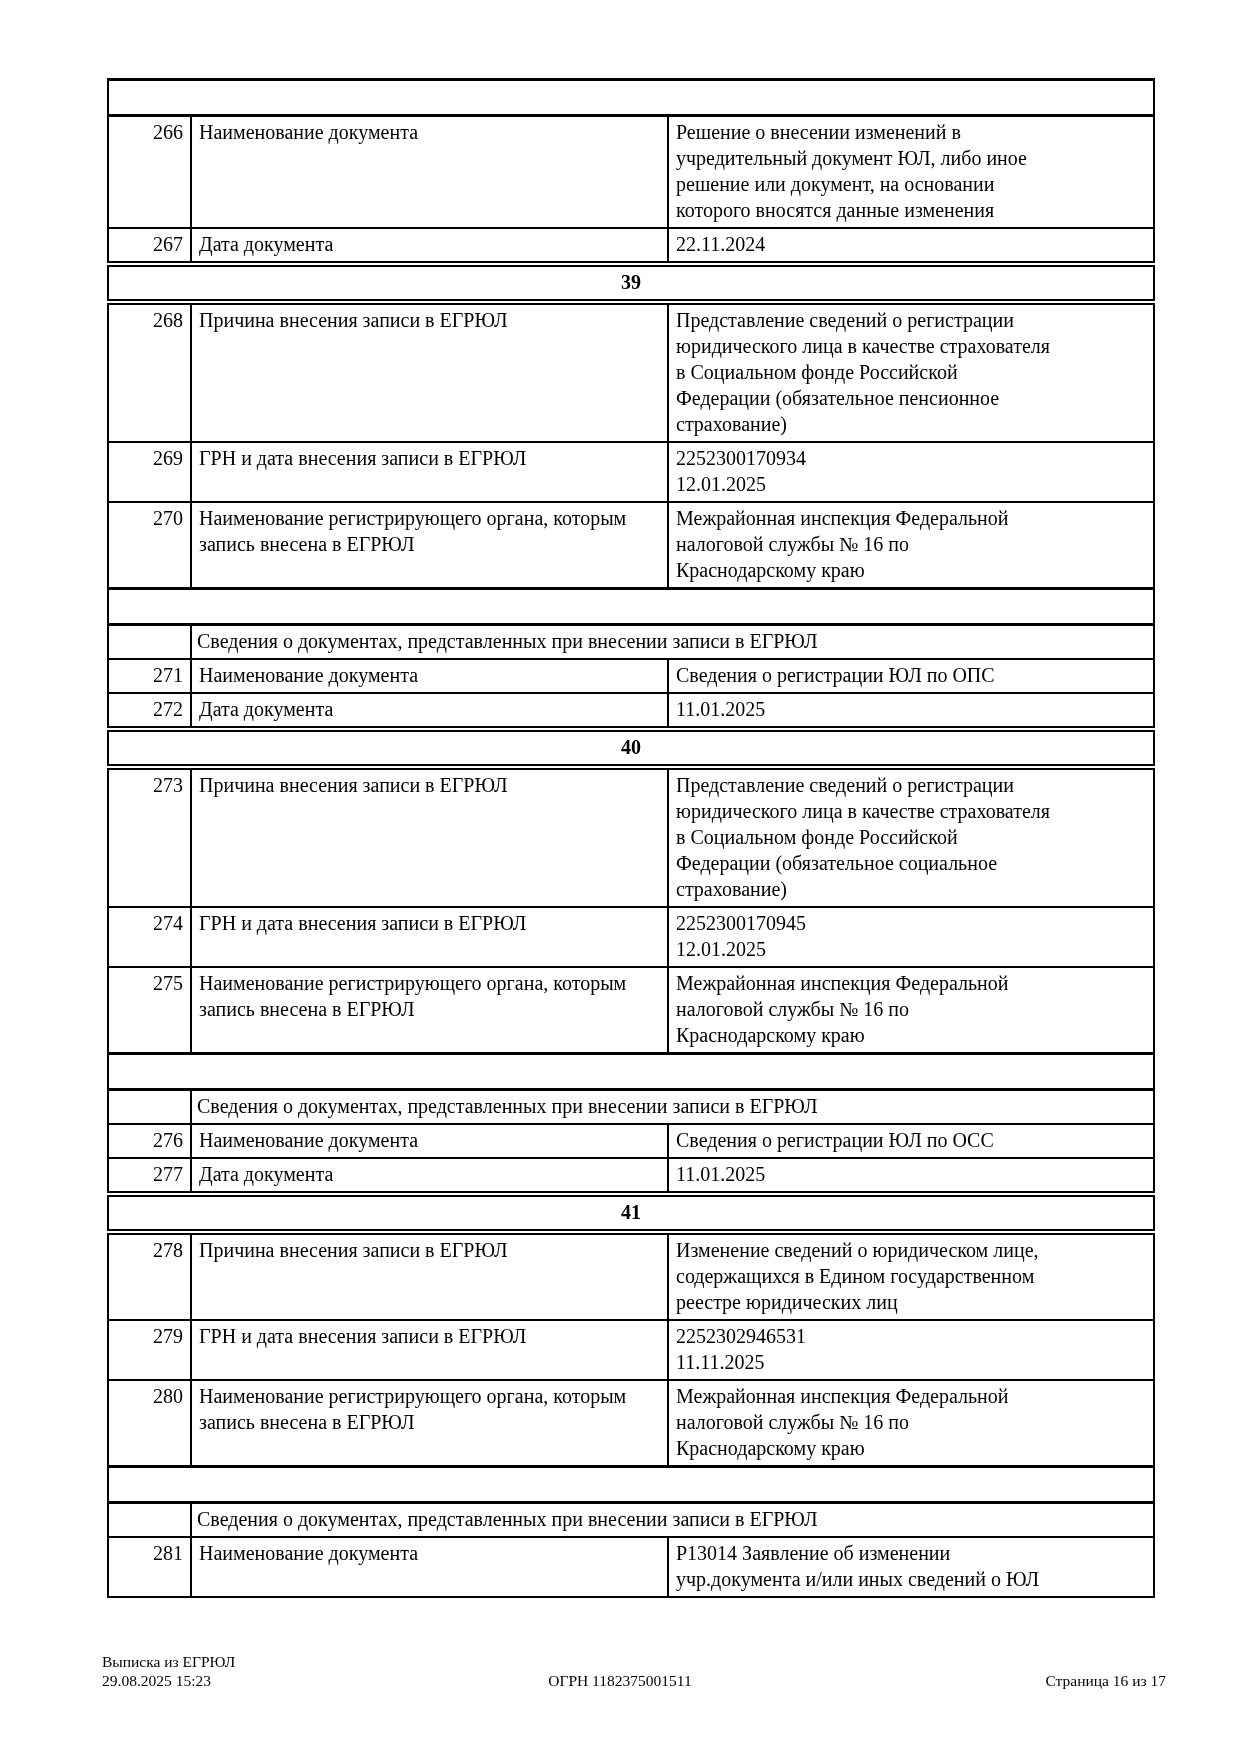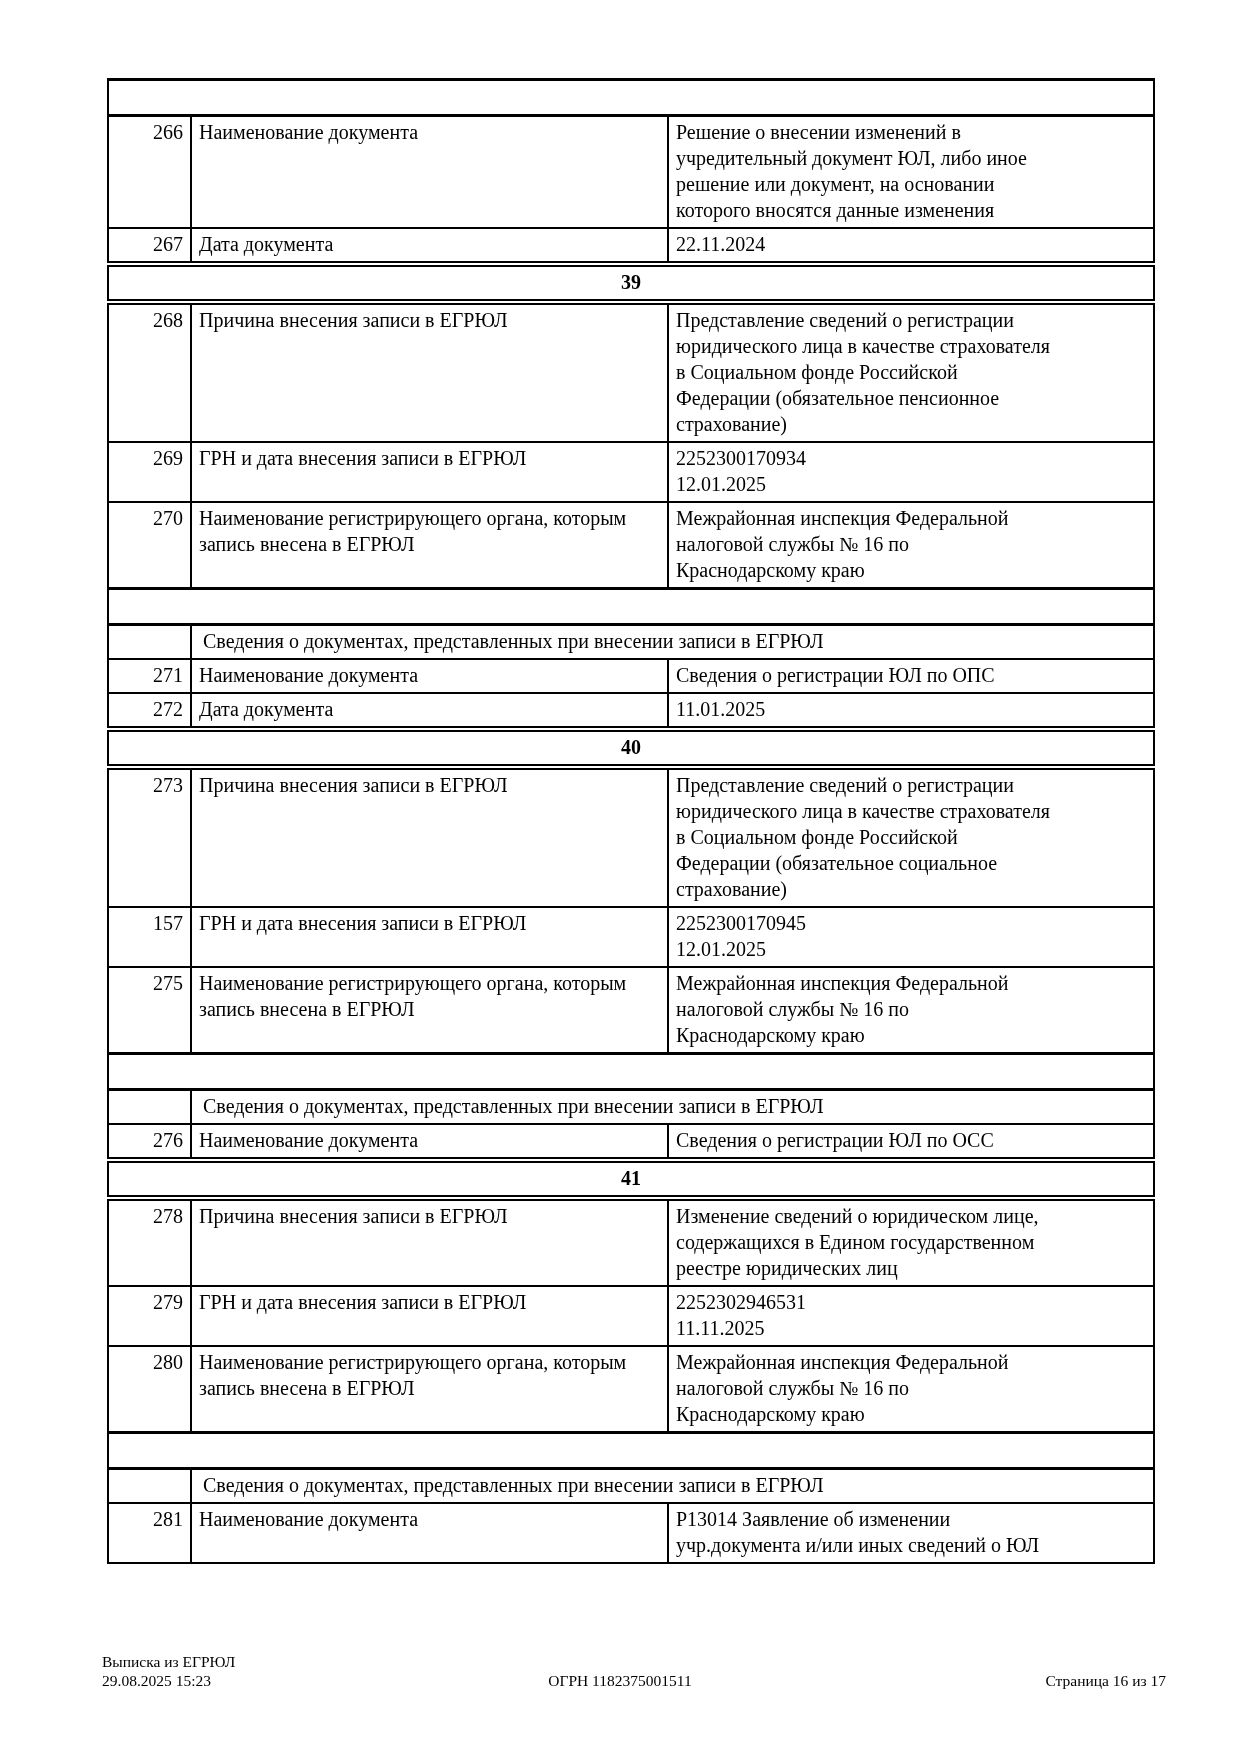--- a/index.html
+++ b/index.html
@@ -38,21 +38,21 @@
     padding: 0;
     border-top-width: 3px;
     border-bottom-width: 3px;
   }
   tr.section td {
     text-align: center;
     font-weight: bold;
     border-top: 6px double #000000;
     border-bottom: 6px double #000000;
   }
-  tr.subheader td.text { padding-left: 11px; }
+  tr.subheader td.text { padding-left: 5px; }
   .footer {
     position: absolute;
     left: 0;
     top: 1652px;
     width: 1240px;
     font-size: 15.5px;
     line-height: 19px;
   }
   .footer-left { position: absolute; left: 102px; top: 0; }
   .footer-center { position: absolute; left: 0; top: 19px; width: 1240px; text-align: center; }
@@ -141,21 +141,21 @@
       <tr>
         <td class="num">273</td>
         <td class="label">Причина внесения записи в ЕГРЮЛ</td>
         <td class="value">Представление сведений о регистрации
 юридического лица в качестве страхователя
 в Социальном фонде Российской
 Федерации (обязательное социальное
 страхование)</td>
       </tr>
       <tr>
-        <td class="num">157</td>
+        <td class="num">274</td>
         <td class="label">ГРН и дата внесения записи в ЕГРЮЛ</td>
         <td class="value">2252300170945
 12.01.2025</td>
       </tr>
       <tr>
         <td class="num">275</td>
         <td class="label">Наименование регистрирующего органа, которым запись внесена в ЕГРЮЛ</td>
         <td class="value">Межрайонная инспекция Федеральной
 налоговой службы № 16 по
 Краснодарскому краю</td>
@@ -166,20 +166,25 @@
         </tr>
 
       <tr class="subheader">
         <td class="num"></td>
         <td colspan="2" class="text">Сведения о документах, представленных при внесении записи в ЕГРЮЛ</td>
       </tr>
       <tr>
         <td class="num">276</td>
         <td class="label">Наименование документа</td>
         <td class="value">Сведения о регистрации ЮЛ по ОСС</td>
+      </tr>
+      <tr>
+        <td class="num">277</td>
+        <td class="label">Дата документа</td>
+        <td class="value">11.01.2025</td>
       </tr>
 
       <tr class="section">
         <td colspan="3">41</td>
       </tr>
 
       <tr>
         <td class="num">278</td>
         <td class="label">Причина внесения записи в ЕГРЮЛ</td>
         <td class="value">Изменение сведений о юридическом лице,

